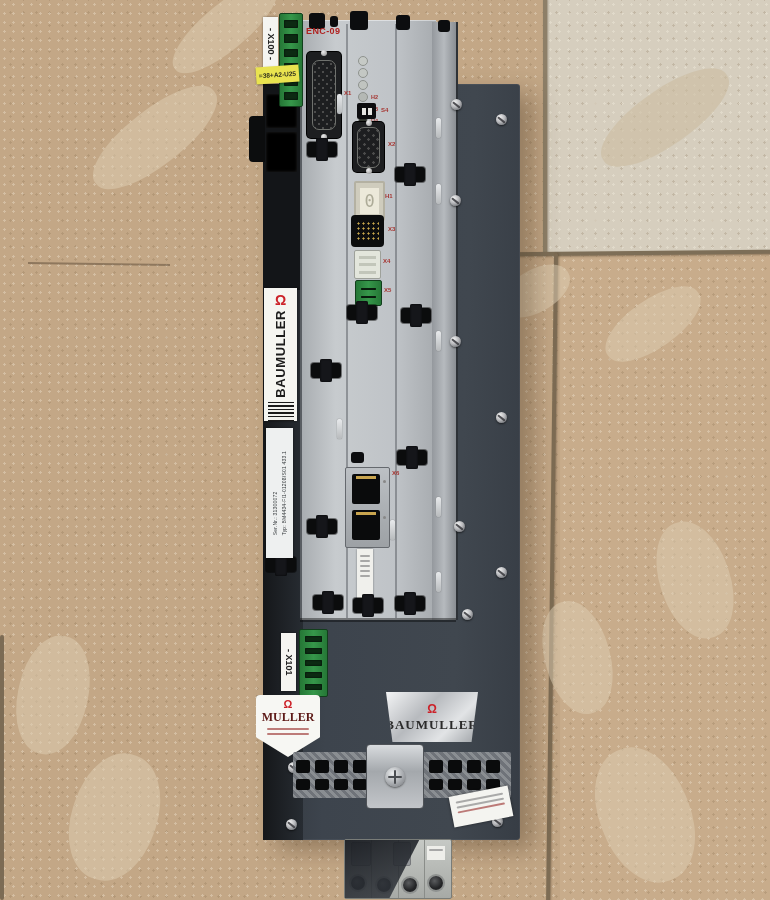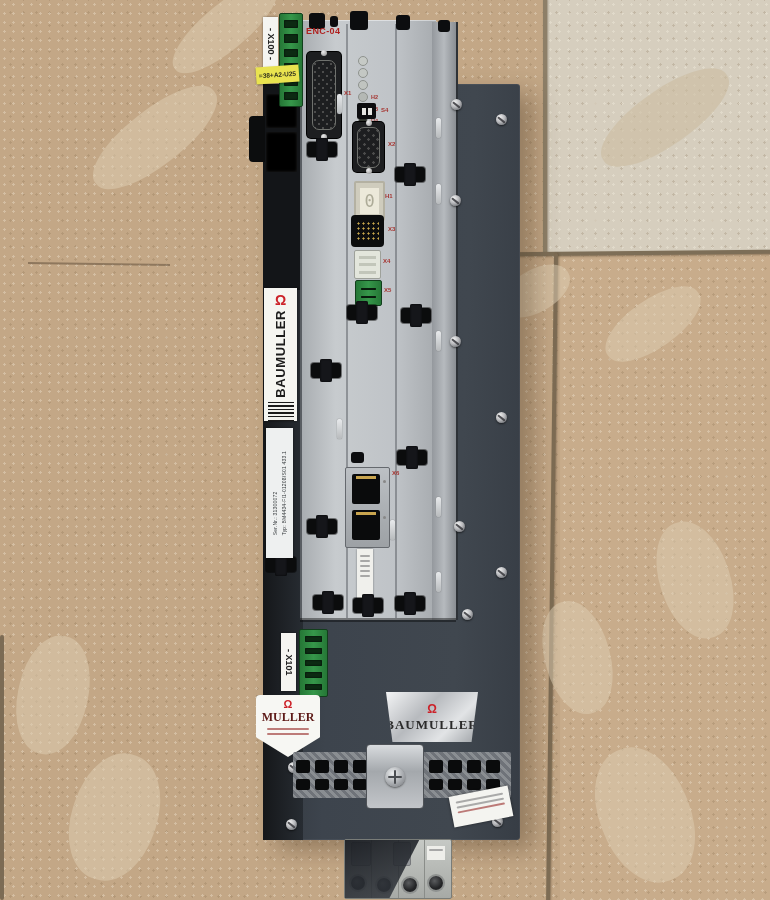--- a/index.html
+++ b/index.html
@@ -188,21 +188,21 @@
       <span class="pin"></span>
       <span class="pin"></span>
       <span class="pin"></span>
       <span class="pin"></span>
       <span class="pin"></span>
   </div>
   <div class="yellowtag">
     <span>=38+A2-U25</span>
   </div>
 
-  <div class="enc">ENC-04</div>
+  <div class="enc">ENC-09</div>
 
   <div class="dsub" style="left:307px;top:52px;width:34px;height:86px;">
     <div class="face"></div>
   </div>
   <div class="portlbl" style="left:344px;top:90px;">X1</div>
 
   <div style="position:absolute;left:358px;top:55px;">
     <div class="ledrow">
         <span class="led" style="background:#c6cac6;"></span>
       </div>

